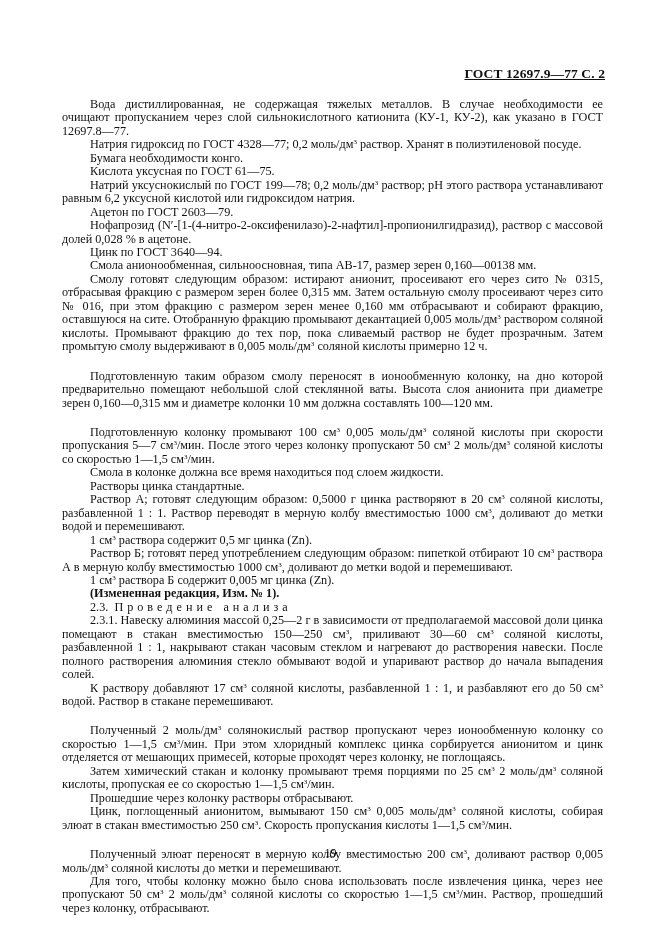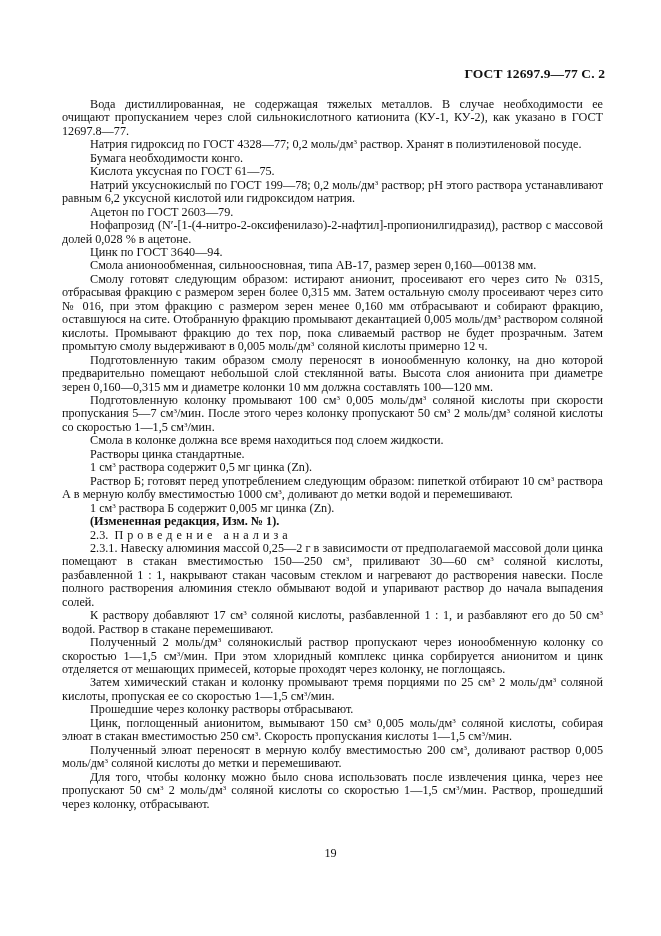--- a/index.html
+++ b/index.html
@@ -1,23 +1,23 @@
 <!DOCTYPE html>
 <html><head>
 <meta charset="utf-8">
 <style>
   html, body { margin: 0; padding: 0; background: #ffffff; }
   body { width: 661px; height: 936px; position: relative; overflow: hidden;
          font-family: "Liberation Serif", "DejaVu Serif", serif; color: #111; }
   .header { position: absolute; top: 66px; right: 56px; font-weight: bold; font-size: 13.5px;
-            letter-spacing: 0.1px; }
+            letter-spacing: 0.1px; text-decoration: underline; }
   .body { position: absolute; left: 62px; top: 98px; width: 541px;
           font-size: 12.2px; line-height: 13.45px; text-align: justify; }
   .body p { margin: 0; text-indent: 28px; }
-  .body p.gap { margin-top: 0; }
+  .body p.gap { margin-top: 16px; }
   .body p.wide { word-spacing: 1.5px; }
   .bold { font-weight: bold; }
   .spaced { letter-spacing: 4px; }
   sup { font-size: 7px; line-height: 0; vertical-align: 4px; }
   .pagenum { position: absolute; top: 846px; left: 0; width: 661px; text-align: center;
              font-size: 12.2px; }
 </style>
 </head>
 <body>
 
@@ -31,20 +31,21 @@
   <p>Натрий уксуснокислый по ГОСТ 199—78; 0,2 моль/дм<sup>3</sup> раствор; pH этого раствора устанавливают равным 6,2 уксусной кислотой или гидроксидом натрия.</p>
   <p>Ацетон по ГОСТ 2603—79.</p>
   <p>Нофапрозид (N′-[1-(4-нитро-2-оксифенилазо)-2-нафтил]-пропионилгидразид), раствор с массовой долей 0,028 % в ацетоне.</p>
   <p>Цинк по ГОСТ 3640—94.</p>
   <p>Смола анионообменная, сильноосновная, типа АВ-17, размер зерен 0,160—00138 мм.</p>
   <p>Смолу готовят следующим образом: истирают анионит, просеивают его через сито № 0315, отбрасывая фракцию с размером зерен более 0,315 мм. Затем остальную смолу просеивают через сито № 016, при этом фракцию с размером зерен менее 0,160 мм отбрасывают и собирают фракцию, оставшуюся на сите. Отобранную фракцию промывают декантацией 0,005 моль/дм<sup>3</sup> раствором соляной кислоты. Промывают фракцию до тех пор, пока сливаемый раствор не будет прозрачным. Затем промытую смолу выдерживают в 0,005 моль/дм<sup>3</sup> соляной кислоты примерно 12 ч.</p>
   <p class="gap">Подготовленную таким образом смолу переносят в ионообменную колонку, на дно которой предварительно помещают небольшой слой стеклянной ваты. Высота слоя анионита при диаметре зерен 0,160—0,315 мм и диаметре колонки 10 мм должна составлять 100—120 мм.</p>
   <p class="gap">Подготовленную колонку промывают 100 см<sup>3</sup> 0,005 моль/дм<sup>3</sup> соляной кислоты при скорости пропускания 5—7 см<sup>3</sup>/мин. После этого через колонку пропускают 50 см<sup>3</sup> 2 моль/дм<sup>3</sup> соляной кислоты со скоростью 1—1,5 см<sup>3</sup>/мин.</p>
   <p>Смола в колонке должна все время находиться под слоем жидкости.</p>
   <p>Растворы цинка стандартные.</p>
+  <p>Раствор А; готовят следующим образом: 0,5000 г цинка растворяют в 20 см<sup>3</sup> соляной кислоты, разбавленной 1 : 1. Раствор переводят в мерную колбу вместимостью 1000 см<sup>3</sup>, доливают до метки водой и перемешивают.</p>
   <p>1 см<sup>3</sup> раствора содержит 0,5 мг цинка (Zn).</p>
   <p>Раствор Б; готовят перед употреблением следующим образом: пипеткой отбирают 10 см<sup>3</sup> раствора А в мерную колбу вместимостью 1000 см<sup>3</sup>, доливают до метки водой и перемешивают.</p>
   <p>1 см<sup>3</sup> раствора Б содержит 0,005 мг цинка (Zn).</p>
   <p class="bold">(Измененная редакция, Изм. № 1).</p>
   <p><span>2.3.</span>&nbsp;&nbsp;<span class="spaced">Проведение анализа</span></p>
   <p>2.3.1. Навеску алюминия массой 0,25—2 г в зависимости от предполагаемой массовой доли цинка помещают в стакан вместимостью 150—250 см<sup>3</sup>, приливают 30—60 см<sup>3</sup> соляной кислоты, разбавленной 1 : 1, накрывают стакан часовым стеклом и нагревают до растворения навески. После полного растворения алюминия стекло обмывают водой и упаривают раствор до начала выпадения солей.</p>
   <p>К раствору добавляют 17 см<sup>3</sup> соляной кислоты, разбавленной 1 : 1, и разбавляют его до 50 см<sup>3</sup> водой. Раствор в стакане перемешивают.</p>
   <p class="gap">Полученный 2 моль/дм<sup>3</sup> солянокислый раствор пропускают через ионообменную колонку со скоростью 1—1,5 см<sup>3</sup>/мин. При этом хлоридный комплекс цинка сорбируется анионитом и цинк отделяется от мешающих примесей, которые проходят через колонку, не поглощаясь.</p>
   <p>Затем химический стакан и колонку промывают тремя порциями по 25 см<sup>3</sup> 2 моль/дм<sup>3</sup> соляной кислоты, пропуская ее со скоростью 1—1,5 см<sup>3</sup>/мин.</p>
   <p>Прошедшие через колонку растворы отбрасывают.</p>

